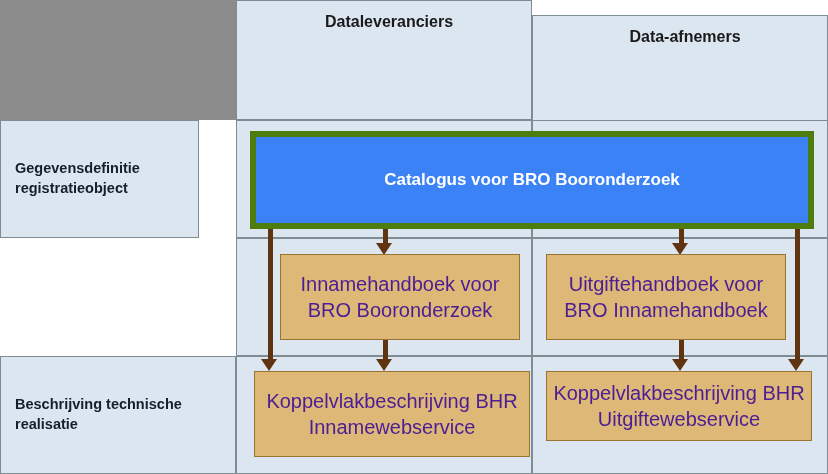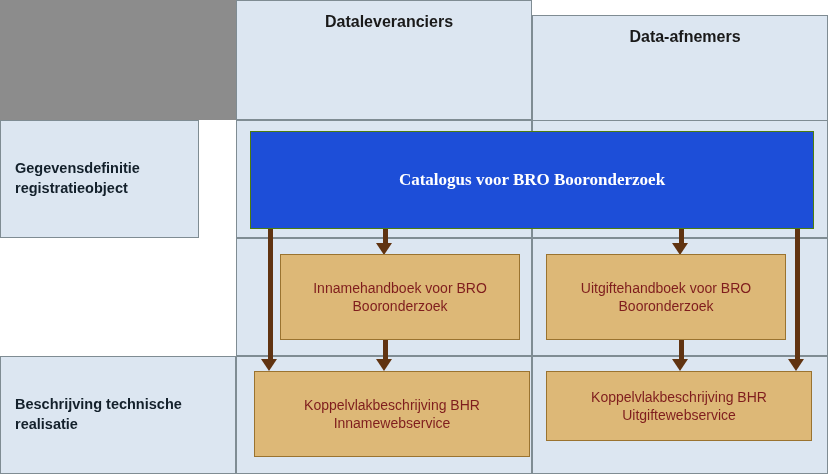--- a/index.html
+++ b/index.html
@@ -64,36 +64,35 @@
     align-items: center;
     justify-content: center;
     text-align: center;
     z-index: 4;
   }
   .box span {
     display: block;
     line-height: 1.3;
   }
   .box-catalog {
-    background: #1d4ed8;
-    border: 1px solid #4d7c0f;
-    font-family: Liberation Serif, serif;
+    background: #3b82f6;
+    border: 6px solid #4d7c0f;
   }
   .box-catalog span {
     color: #ffffff;
     font-size: 17px;
     font-weight: bold;
   }
   .box-tan {
     background: #ddb877;
     border: 1px solid #9a7330;
   }
   .box-tan span {
-    color: #7f1d1d;
-    font-size: 14px;
+    color: #4c1d95;
+    font-size: 20px;
   }
 
   
   .arrow-line {
     position: absolute;
     background: #603311;
     width: 5px;
     z-index: 2;
   }
   .arrow-head {
@@ -156,21 +155,21 @@
 
   <div class="box box-catalog" style="left:250px; top:131px; width:564px; height:98px;">
     <span>Catalogus voor BRO Booronderzoek</span>
   </div>
 
   <div class="box box-tan" style="left:280px; top:254px; width:240px; height:86px;">
     <span>Innamehandboek voor BRO Booronderzoek</span>
   </div>
 
   <div class="box box-tan" style="left:546px; top:254px; width:240px; height:86px;">
-    <span>Uitgiftehandboek voor BRO Booronderzoek</span>
+    <span>Uitgiftehandboek voor BRO Innamehandboek</span>
   </div>
 
   <div class="box box-tan" style="left:254px; top:371px; width:276px; height:86px;">
     <span>Koppelvlakbeschrijving BHR Innamewebservice</span>
   </div>
 
   <div class="box box-tan" style="left:546px; top:371px; width:266px; height:70px;">
     <span>Koppelvlakbeschrijving BHR Uitgiftewebservice</span>
   </div>
 

